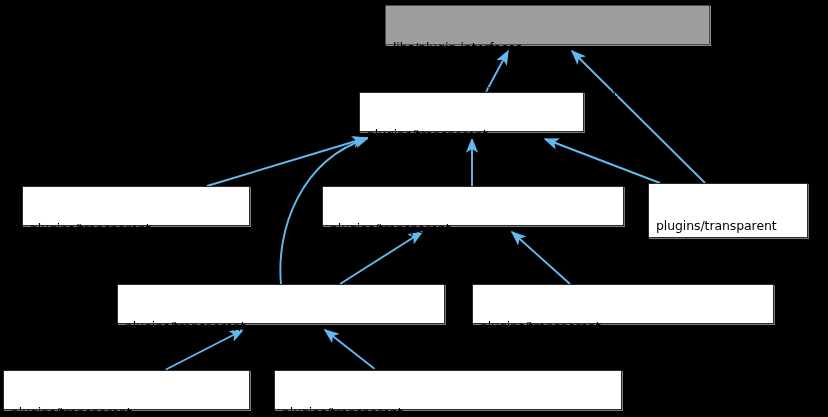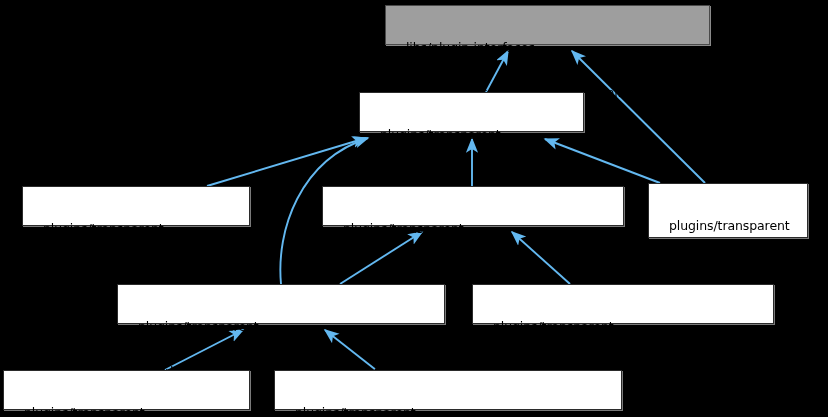--- a/index.html
+++ b/index.html
@@ -26,21 +26,21 @@
   }
   .node {
     position: absolute;
     box-sizing: border-box;
     border: 1px solid #2b2b2b;
     box-shadow: 1px 1px 0 0 #7a7a7a;
     background: #ffffff;
     color: #000000;
     font-size: 12.5px;
     line-height: 15px;
-    padding: 4px 6px 4px 20px;
+    padding: 4px 6px 4px 7px;
     white-space: pre;
     letter-spacing: -0.1px;
     z-index: 2;
   }
   .node.root {
     background: #9e9e9e;
     border: 1px solid #4a4a4a;
     box-shadow: 1px 1px 0 0 #8a8a8a;
   }
   .node .ln {

